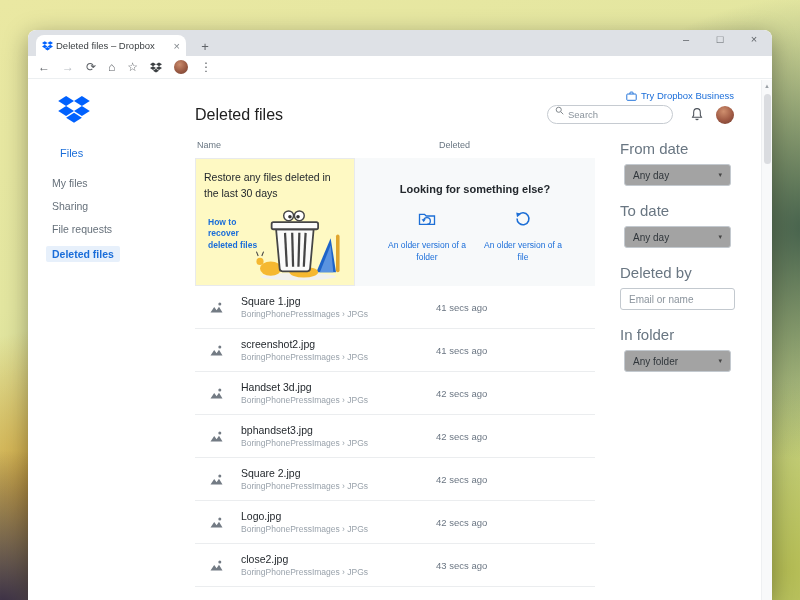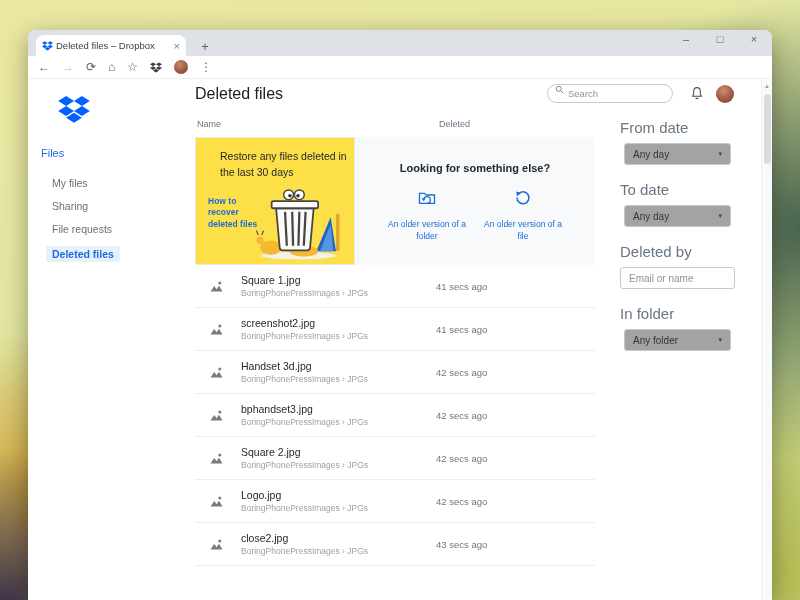--- a/index.html
+++ b/index.html
@@ -53,21 +53,21 @@
   .avatar-s { width:14px; height:14px; border-radius:50%;
     background:radial-gradient(circle at 40% 32%, #c98a6b 0%, #9a5a43 55%, #6e3b2e 100%); }
   
   .page { position:absolute; top:50px; left:0; right:0; bottom:0; background:#fff; display:flex; }
   .scrollbar { position:absolute; right:0; top:0; bottom:0; width:11px; background:#f8f9fa; border-left:1px solid #eef0f2; }
   .scroll-up { display:block; font-size:6px; color:#9aa0a6; text-align:center; padding-top:3px; }
   .scroll-thumb { position:absolute; top:14px; left:2px; width:7px; height:70px; background:#dadce0; border-radius:4px; }
   
   .sidebar { width:140px; flex:none; padding-top:16px; }
   .logo { margin-left:30px; display:block; }
-  .side-section { margin:24px 0 0 13px; font-size:11px; color:#1a6dd9; }
+  .side-section { margin:24px 0 0 32px; font-size:11px; color:#1a6dd9; }
   .side-items { margin-top:16px; }
   .side-item { margin:0 0 7px 24px; font-size:10.5px; color:#66707a; padding:2px 0; cursor:default; }
   .side-item.active { margin-left:18px; display:inline-block; padding:2px 6px;
     color:#1a6dd9; font-weight:bold; background:#e7f0fb; border-radius:2px; }
   
   .content { flex:1; padding-left:27px; position:relative; }
   .tb-biz-row { display:flex; justify-content:flex-end; margin-top:10px; padding-right:38px; }
   .try-biz { display:flex; align-items:center; gap:4px; font-size:9.5px; color:#1a6dd9; }
   .hd-row { display:flex; align-items:center; margin-top:4px; padding-right:38px; }
   .page-title { font-size:16px; color:#212121; }
@@ -80,21 +80,21 @@
   .bell { margin-left:17px; }
   .avatar-m { width:18px; height:18px; border-radius:50%; margin-left:12px;
     background:radial-gradient(circle at 42% 30%, #cf8f6e 0%, #a05a44 55%, #6e3b2e 100%); }
   .body { display:flex; margin-top:16px; }
   .list-col { width:400px; flex:none; }
   .cols { position:relative; height:13px; font-size:9px; color:#697682; margin-bottom:5px; }
   .col-name { position:absolute; left:2px; }
   .col-deleted { position:absolute; left:244px; }
   
   .banner { display:flex; height:128px; }
-  .restore-card { width:160px; flex:none; background:#fde047; border:1px solid #e8eaec; position:relative; padding:11px 24px; }
+  .restore-card { width:160px; flex:none; background:#fef9c3; border:1px solid #e8eaec; position:relative; padding:11px 8px; }
   .restore-text { font-size:10.5px; color:#23282d; line-height:1.5; width:136px; }
   .restore-link { position:absolute; left:12px; top:58px; width:54px;
     font-size:8.5px; font-weight:bold; color:#1a6dd9; line-height:1.35; }
   .illus { position:absolute; right:4px; bottom:3px; }
   .else-card { flex:1; background:#f7f9fa; text-align:center; padding-top:25px; }
   .else-title { font-size:11px; font-weight:bold; color:#23282d; }
   .else-opts { display:flex; justify-content:center; gap:10px; margin-top:15px; }
   .else-opt { width:86px; }
   .else-opt-label { margin-top:9px; font-size:8.5px; font-weight:normal; color:#1a6dd9; line-height:1.4; }
   
@@ -174,20 +174,29 @@
           <polygon points="12,15.2 24,22.8 12,30.4 0,22.8"></polygon>
           <polygon points="36,15.2 48,22.8 36,30.4 24,22.8"></polygon>
           <polygon points="12,33 24,40.6 36,33 24,25.4"></polygon>
         </g>
       </svg>
       <div class="side-section">Files</div>
       <div class="side-items"><div class="side-item">My files</div><div class="side-item">Sharing</div><div class="side-item">File requests</div><div class="side-item active">Deleted files</div><div></div></div>
     </div>
 
     <div class="content">
+      <div class="tb-biz-row">
+        <span class="try-biz">
+          <svg width="11" height="10" viewBox="0 0 14 12">
+            <rect x="1" y="3.5" width="12" height="8" rx="1" fill="none" stroke="#1a6dd9" stroke-width="1.2"></rect>
+            <path d="M5 3.5 V2 a1 1 0 0 1 1-1 h2 a1 1 0 0 1 1 1 v1.5" fill="none" stroke="#1a6dd9" stroke-width="1.2"></path>
+          </svg>
+          <span>Try Dropbox Business</span>
+        </span>
+      </div>
 
       <div class="hd-row">
         <span class="page-title">Deleted files</span>
         <span class="hd-spacer"></span>
         <span class="search-pill">
           <svg width="9" height="9" viewBox="0 0 12 12">
             <circle cx="5" cy="5" r="3.4" fill="none" stroke="#80868b" stroke-width="1.3"></circle>
             <line x1="7.6" y1="7.6" x2="11" y2="11" stroke="#80868b" stroke-width="1.3"></line>
           </svg>
           <input placeholder="Search" style="">

